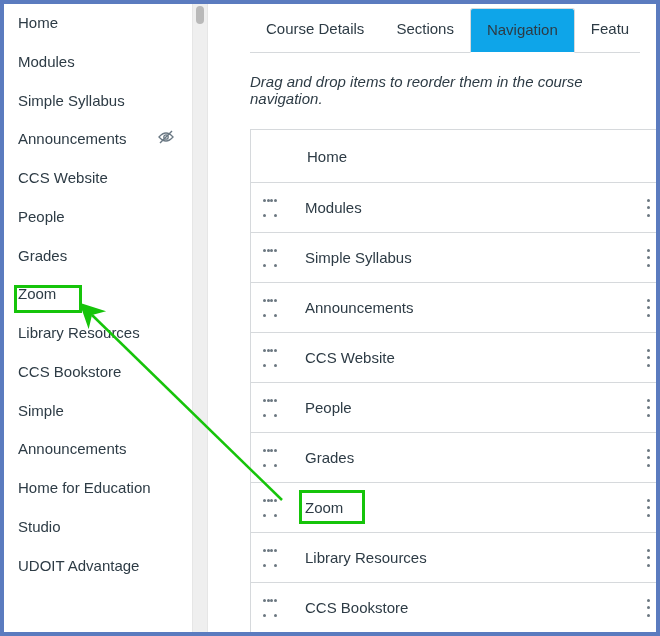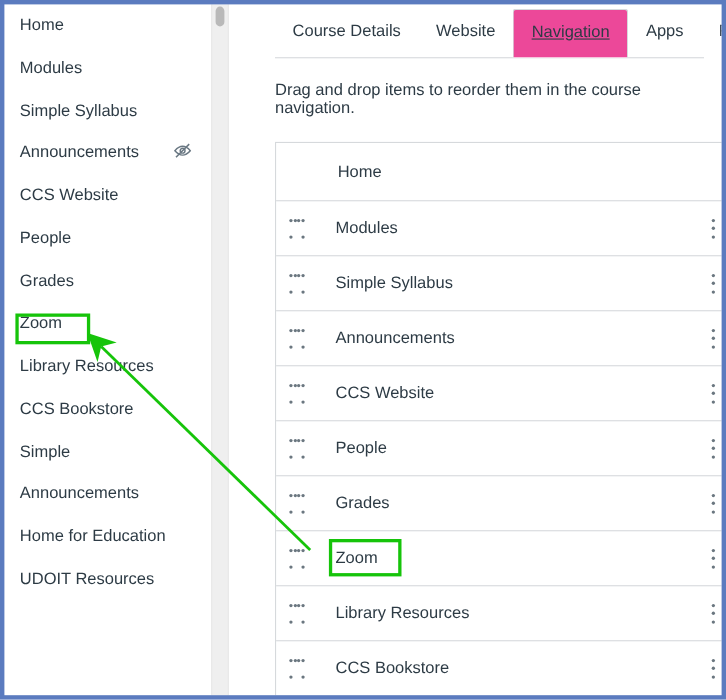--- a/index.html
+++ b/index.html
@@ -78,28 +78,28 @@
     padding:12px 16px 14px 16px;
     color:#2d3b45;
     cursor:pointer;
     white-space:nowrap;
     font-size:15px;
   }
   .tab.active {
     border:1px solid #d6d9dc;
     border-bottom:1px solid #fff;
     margin-bottom:-1px;
-    text-decoration:underline;
-    background:#ec4899;
+    background:#0ea5e9;
     border-radius:3px 3px 0 0;
   }
   .help-text {
     color:#2d3b45;
     margin:20px 0 22px 0;
     font-size:15px;
+    font-style:italic;
   }
 
   
   .nav-table {
     border:1px solid #d6d9dc;
     width:420px;
   }
   .nav-row {
     display:flex; align-items:center;
     border-top:1px solid #d6d9dc;
@@ -165,35 +165,35 @@
     </div>
     <div class="side-item"><span>CCS Website</span></div>
     <div class="side-item"><span>People</span></div>
     <div class="side-item"><span>Grades</span></div>
     <div class="side-item"><span>Zoom</span></div>
     <div class="side-item"><span>Library Resources</span></div>
     <div class="side-item"><span>CCS Bookstore</span></div>
     <div class="side-item"><span>Simple</span></div>
     <div class="side-item"><span>Announcements</span></div>
     <div class="side-item"><span>Home for Education</span></div>
-    <div class="side-item"><span>UDOIT Resources</span></div>
+    <div class="side-item"><span>Studio</span></div>
+    <div class="side-item"><span>UDOIT Advantage</span></div>
 
     <div class="side-hl side-zoom"></div>
   </div>
 
   <div class="scrollbar-col">
     <div class="scroll-thumb"></div>
   </div>
 
   <div class="main">
     <div class="tabs">
       <div class="tab"><span>Course Details</span></div>
-      <div class="tab"><span>Website</span></div>
+      <div class="tab"><span>Sections</span></div>
       <div class="tab active"><span>Navigation</span></div>
-      <div class="tab"><span>Apps</span></div>
       <div class="tab"><span>Featu</span></div>
     </div>
 
     <div class="help-text">Drag and drop items to reorder them in the course navigation.</div>
 
     <div class="nav-table">
       <div class="nav-row first">
         <span class="nav-label">Home</span>
       </div>
       <div class="nav-row">

